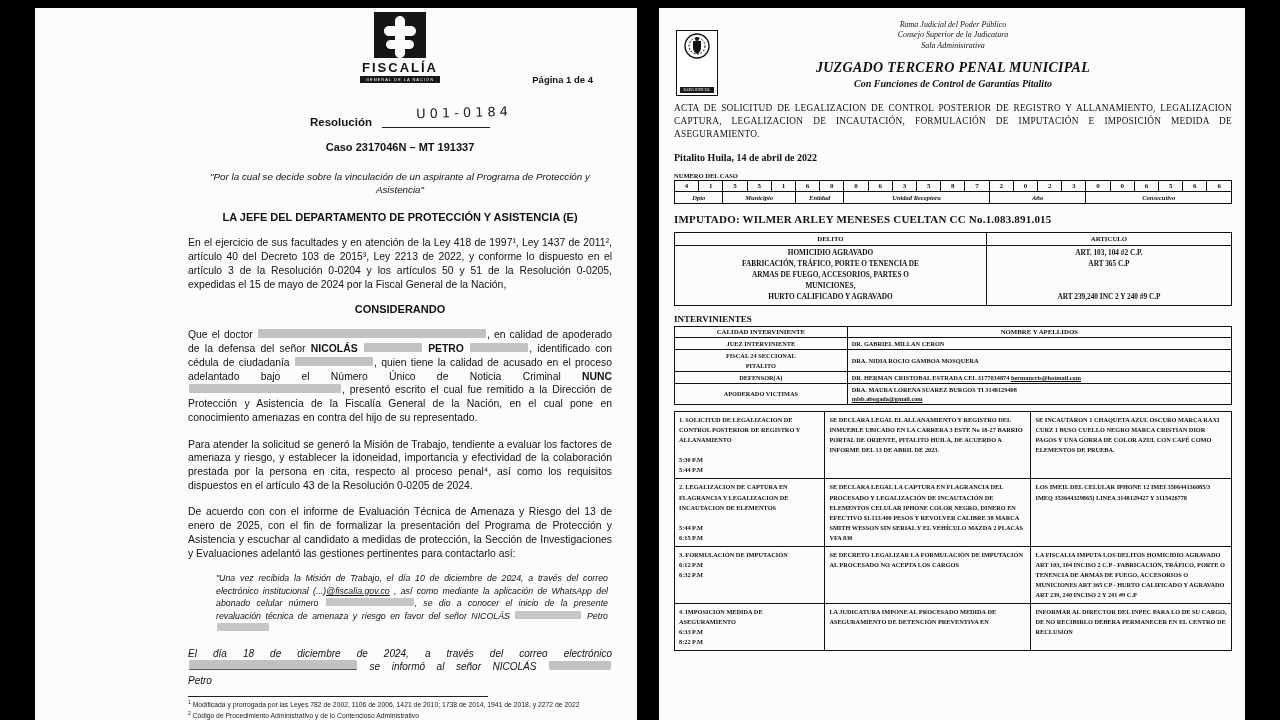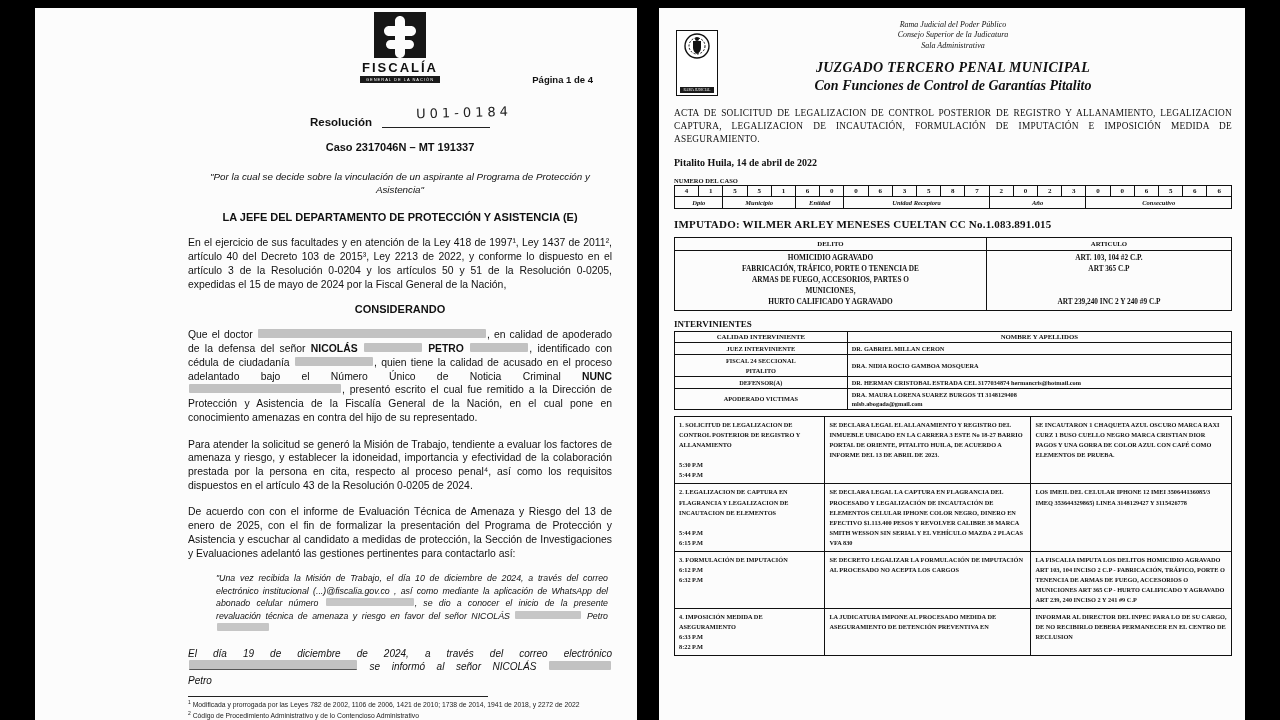--- a/index.html
+++ b/index.html
@@ -29,32 +29,32 @@
   .lp-quoteblock{font-size:8.8px;font-style:italic;text-align:justify;line-height:1.42;
                  margin:12px 4px 0 28px;}
   .lp-italicpara{font-size:10px;font-style:italic;text-align:justify;line-height:1.35;
                  margin-top:12px;word-spacing:5px;}
   .lp-footrule{width:300px;border-top:1px solid #222;margin-top:9px;}
   .lp-footnotes{font-size:6.8px;line-height:1.35;margin-top:2px;color:#222;}
   .lp-footnotes sup{font-size:5px;}
   .redact{display:inline-block;height:9px;background:#c2c2c2;border-radius:1px;
           vertical-align:baseline;margin:0 1px;}
   .lp-quoteblock .redact{height:8px;background:#c6c6c6;}
-  .u{}
+  .u{text-decoration:underline;}
 
   
   .rp-content{padding:12px 13px 0 15px;font-family:"Liberation Serif", serif;}
   .rp-header{position:relative;text-align:center;}
   .rp-crest{position:absolute;left:2px;top:10px;width:40px;height:64px;border:1.5px solid #111;
             background:#fff;display:flex;flex-direction:column;align-items:center;justify-content:space-between;}
   .rp-crest-bar{background:#1a1a1a;color:#fff;font-size:3.5px;line-height:4.5px;width:34px;
                 text-align:center;margin-bottom:2px;padding:1px 0;}
   .rp-h-small{font-size:8px;font-weight:normal;font-style:italic;line-height:1.3;}
   .rp-h-court{font-size:14px;font-weight:bold;font-style:italic;margin-top:9px;letter-spacing:.3px;}
-  .rp-h-sub{font-size:14px;font-weight:bold;font-style:italic;margin-top:2px;}
+  .rp-h-sub{font-size:10px;font-weight:bold;font-style:italic;margin-top:2px;}
   .rp-title{margin-top:13px;font-size:9.3px;font-weight:normal;text-align:justify;
             line-height:1.38;letter-spacing:.25px;}
   .rp-dateline{margin-top:11px;font-size:10px;font-weight:bold;}
   .rp-casolabel{margin-top:9px;font-size:6.5px;font-weight:bold;}
   table.rp-caso{width:100%;border-collapse:collapse;table-layout:fixed;margin-top:1px;}
   table.rp-caso td{border:1px solid #111;font-size:7px;font-weight:bold;text-align:center;
                    height:10px;padding:0;line-height:10px;overflow:hidden;}
   table.rp-caso td.lbl{font-size:6.5px;font-style:italic;height:11px;line-height:11px;}
   .rp-imputado{margin-top:9px;font-size:11px;font-weight:bold;letter-spacing:.2px;}
   table.rp-delito{width:100%;border-collapse:collapse;margin-top:7px;}
@@ -98,21 +98,21 @@
 
     <div class="lp-caso">Caso 2317046N – MT 191337</div>
     <div class="lp-quote">"Por la cual se decide sobre la vinculación de un aspirante al Programa de Protección y Asistencia"</div>
     <div class="lp-heading">LA JEFE DEL DEPARTAMENTO DE PROTECCIÓN Y ASISTENCIA (E)</div>
     <div class="lp-para">En el ejercicio de sus facultades y en atención de la Ley 418 de 1997¹, Ley 1437 de 2011², artículo 40 del Decreto 103 de 2015³, Ley 2213 de 2022, y conforme lo dispuesto en el artículo 3 de la Resolución 0-0204 y los artículos 50 y 51 de la Resolución 0-0205, expedidas el 15 de mayo de 2024 por la Fiscal General de la Nación,</div>
     <div class="lp-considerando">CONSIDERANDO</div>
     <div class="lp-para"><span>Que el doctor </span><span class="redact" style="width: 228px;"></span><span>, en calidad de apoderado de la defensa del señor </span><span style="font-weight: bold;">NICOLÁS </span><span class="redact" style="width: 58px;"></span><span style="font-weight: bold;"> </span><span style="font-weight: bold;">PETRO </span><span class="redact" style="width: 58px;"></span><span>, identificado con cédula de ciudadanía </span><span class="redact" style="width: 78px;"></span><span>, quien tiene la calidad de acusado  en el  proceso adelantado bajo el Número Único de Noticia Criminal </span><span style="font-weight: bold;">NUNC </span><span class="redact" style="width: 152px;"></span><span>, presentó escrito el cual fue remitido a la Dirección de Protección y Asistencia de la Fiscalía General de la Nación, en el cual pone en conocimiento amenazas en contra del hijo de su representado.</span></div>
     <div class="lp-para">Para atender la solicitud se generó la Misión de Trabajo, tendiente a evaluar los factores de amenaza y riesgo, y establecer la idoneidad, importancia y efectividad de la colaboración prestada por la persona en cita, respecto al proceso penal⁴, así como los requisitos dispuestos en el artículo 43 de la Resolución 0-0205 de 2024.</div>
     <div class="lp-para">De acuerdo con con el informe de Evaluación Técnica de Amenaza y Riesgo del 13 de enero de 2025, con el fin de formalizar la presentación del Programa de Protección y Asistencia y escuchar al candidato a medidas de protección, la Sección de Investigaciones y Evaluaciones adelantó las gestiones pertinentes para contactarlo así:</div>
     <div class="lp-quoteblock"><span>"Una vez recibida la Misión de Trabajo, el día 10 de diciembre de 2024, a través del correo electrónico institucional (...)</span><span class="u">@fiscalia.gov.co</span><span> , así como mediante la aplicación de WhatsApp del abonado celular número </span><span class="redact" style="width: 88px;"></span><span>, se dio a conocer el inicio de la presente revaluación técnica de amenaza y riesgo en favor del señor NICOLÁS </span><span class="redact" style="width: 66px;"></span><span> Petro </span><span class="redact" style="width: 52px;"></span></div>
-    <div class="lp-italicpara"><span>El día 19 de diciembre de 2024, a través del correo electrónico </span><span class="redact" style="width: 168px; border-bottom: 1px solid rgb(85, 85, 85);"></span><span> se informó al señor NICOLÁS </span><span class="redact" style="width: 62px;"></span><span> Petro</span></div>
+    <div class="lp-italicpara"><span>El día 18 de diciembre de 2024, a través del correo electrónico </span><span class="redact" style="width: 168px; border-bottom: 1px solid rgb(85, 85, 85);"></span><span> se informó al señor NICOLÁS </span><span class="redact" style="width: 62px;"></span><span> Petro</span></div>
     <div class="lp-footrule"></div>
     <div class="lp-footnotes" id="footnotes">
         <div><sup>1</sup> Modificada y prorrogada por las Leyes 782 de 2002, 1106 de 2006, 1421 de 2010; 1738 de 2014, 1941 de 2018, y 2272 de 2022</div>
         <div><sup>2</sup> Código de Procedimiento Administrativo y de lo Contencioso Administrativo</div>
       </div>
   </div>
 </div>
 
 <div class="page" id="right-page">
   <div class="rp-content">

